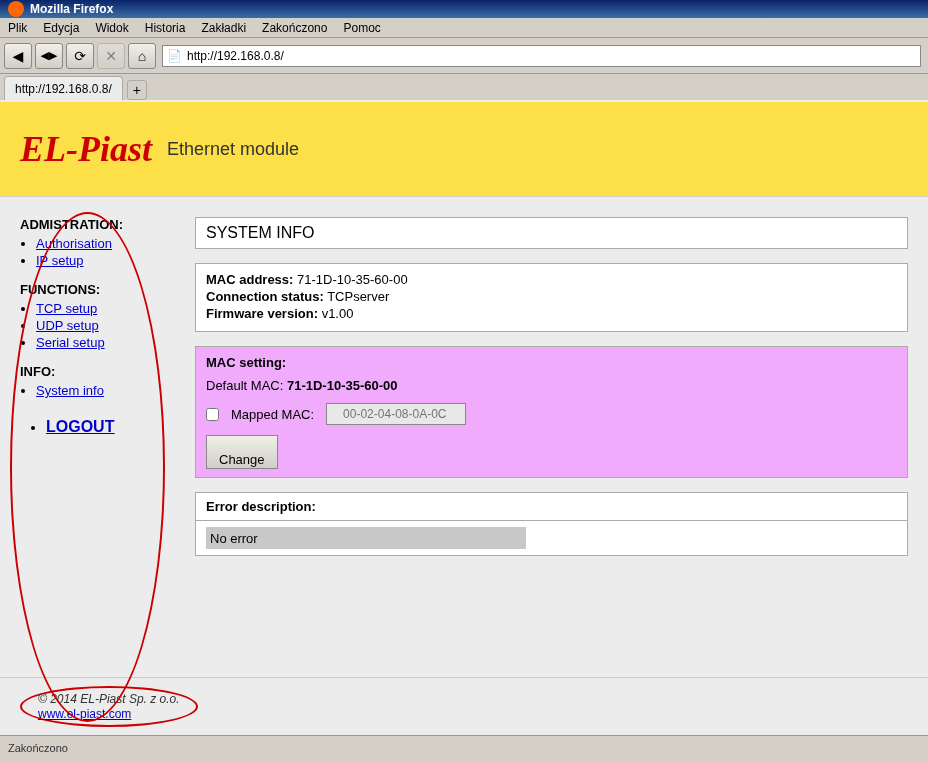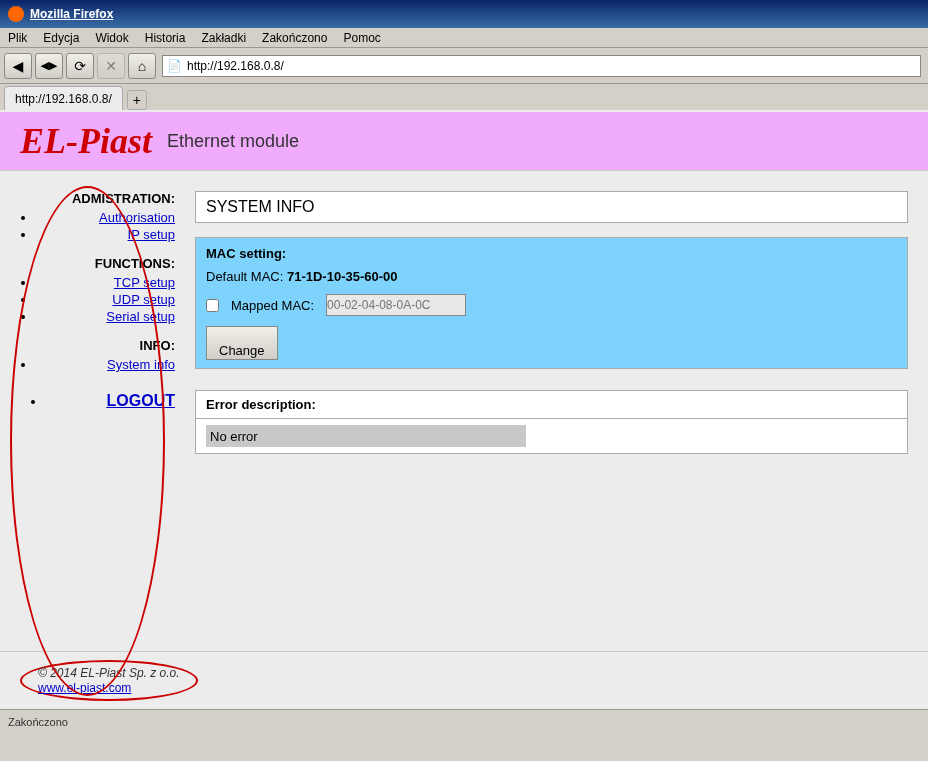--- a/index.html
+++ b/index.html
@@ -1,28 +1,27 @@
 <!DOCTYPE html>
 <html><head>
   <meta charset="utf-8">
   <style>
     * { margin: 0; padding: 0; box-sizing: border-box; }
     body { font-family: Arial, sans-serif; font-size: 13px; background: #d4d0c8; width: 928px; }
 
     
     .browser-titlebar {
       background: linear-gradient(to bottom, #0a246a, #3a6ea5);
-      height: 28px;
+      height: 18px;
       display: flex;
       align-items: center;
       padding: 0 8px;
       color: white;
       font-size: 12px;
       font-weight: bold;
-      text-decoration: underline;
     }
     .browser-titlebar-icon {
       width: 16px; height: 16px; margin-right: 6px;
       background: #ff6600;
       border-radius: 50%;
       display: inline-block;
     }
 
     .browser-menubar {
       background: #d4d0c8;
@@ -116,22 +115,22 @@
       background: #d4d0c8;
     }
 
     
     .page-wrapper {
       background: #ececec;
       min-height: 560px;
     }
 
     .page-header {
-      background: #f0abfc;
-      padding: 8px 20px;
+      background: #fde047;
+      padding: 26px 20px;
       border-bottom: 1px solid #ccc;
       display: flex;
       align-items: center;
     }
     .logo-text {
       font-size: 36px;
       font-style: italic;
       font-weight: bold;
       color: #cc0000;
       font-family: "Times New Roman", serif;
@@ -148,21 +147,20 @@
       display: flex;
       background: #ececec;
     }
 
     
     .sidebar {
       width: 185px;
       min-height: 480px;
       padding: 20px 10px 10px 20px;
       position: relative;
-      text-align: right;
     }
     .sidebar-oval {
       position: absolute;
       top: 15px;
       left: 10px;
       width: 155px;
       height: 510px;
       border: 2px solid #cc0000;
       border-radius: 50%;
       pointer-events: none;
@@ -226,22 +224,22 @@
       background: white;
     }
     .info-row {
       font-size: 13px;
       margin-bottom: 2px;
     }
     .info-label { font-weight: bold; }
 
     .mac-setting-box {
       border: 1px solid #aaa;
-      background: #7dd3fc;
-      margin-bottom: 21px;
+      background: #f0abfc;
+      margin-bottom: 14px;
       padding: 8px 10px;
     }
     .mac-setting-title {
       font-weight: bold;
       font-size: 13px;
       margin-bottom: 8px;
     }
     .default-mac-row {
       margin-bottom: 10px;
       font-size: 13px;
@@ -259,21 +257,21 @@
       width: 13px; height: 13px;
     }
     .mapped-mac-row label {
       font-size: 13px;
     }
     .mapped-mac-input {
       height: 22px;
       width: 140px;
       border: 1px solid #888;
       background: #e8e8e8;
-      padding: 0 0;
+      padding: 0 16px;
       font-size: 12px;
       color: #888;
     }
 
     .change-btn {
       height: 24px;
       padding: 16px 12px;
       background: linear-gradient(to bottom, #f0efe8, #d0cec7);
       border: 1px solid #888;
       cursor: pointer;
@@ -413,20 +411,36 @@
         </ul>
       </div>
     </div>
 
     <div class="main-content">
 
       <div class="info-box">
         <div class="info-box-title">SYSTEM INFO</div>
       </div>
 
+      <div class="info-box">
+        <div class="info-box-body">
+          <div class="info-row">
+            <span class="info-label">MAC address:</span>
+            <span> 71-1D-10-35-60-00</span>
+          </div>
+          <div class="info-row">
+            <span class="info-label">Connection status:</span>
+            <span>TCPserver</span>
+          </div>
+          <div class="info-row">
+            <span class="info-label">Firmware version:</span>
+            <span> v1.00</span>
+          </div>
+        </div>
+      </div>
 
       <div class="mac-setting-box">
         <div class="mac-setting-title">MAC setting:</div>
 
         <div class="default-mac-row">
           <span class="default-mac-label">Default MAC:</span>
           <span> </span>
           <span class="default-mac-value">71-1D-10-35-60-00</span>
         </div>
 

